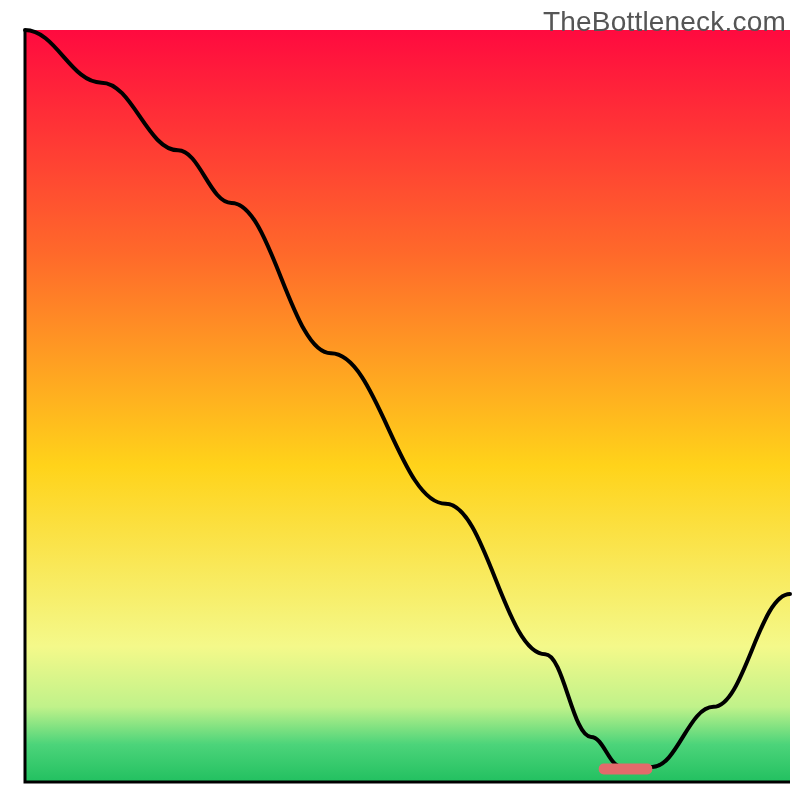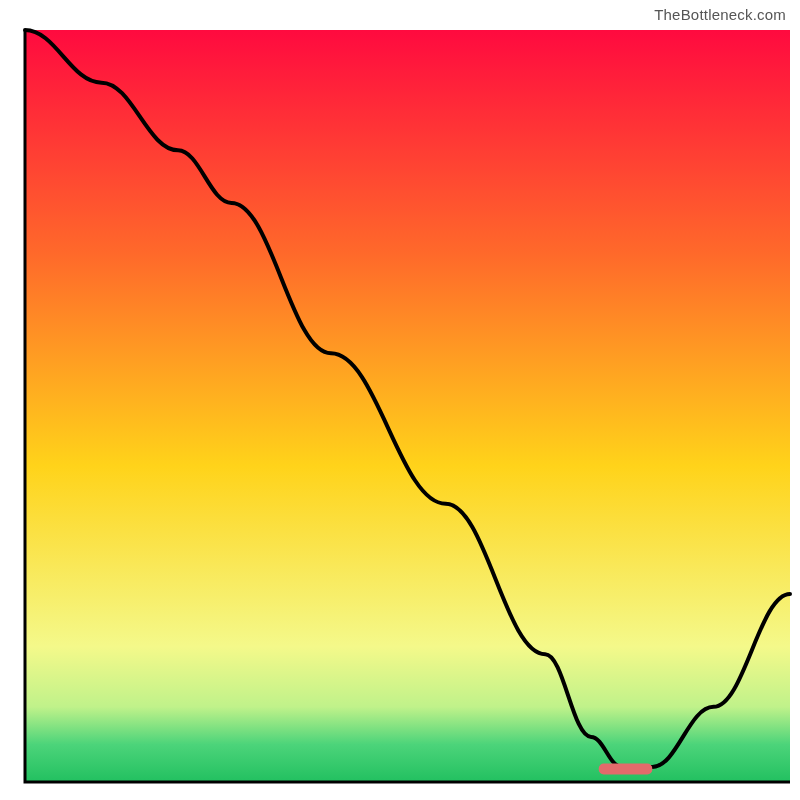--- a/index.html
+++ b/index.html
@@ -13,21 +13,21 @@
   }
   .container {
     position: relative;
     width: 800px;
     height: 800px;
   }
   .watermark {
     position: absolute;
     top: 6px;
     right: 14px;
-    font-size: 15px;
+    font-size: 28px;
     color: #555555;
     font-weight: 500;
     letter-spacing: 0.2px;
     z-index: 10;
   }
   svg.plot {
     position: absolute;
     left: 0;
     top: 0;
   }

